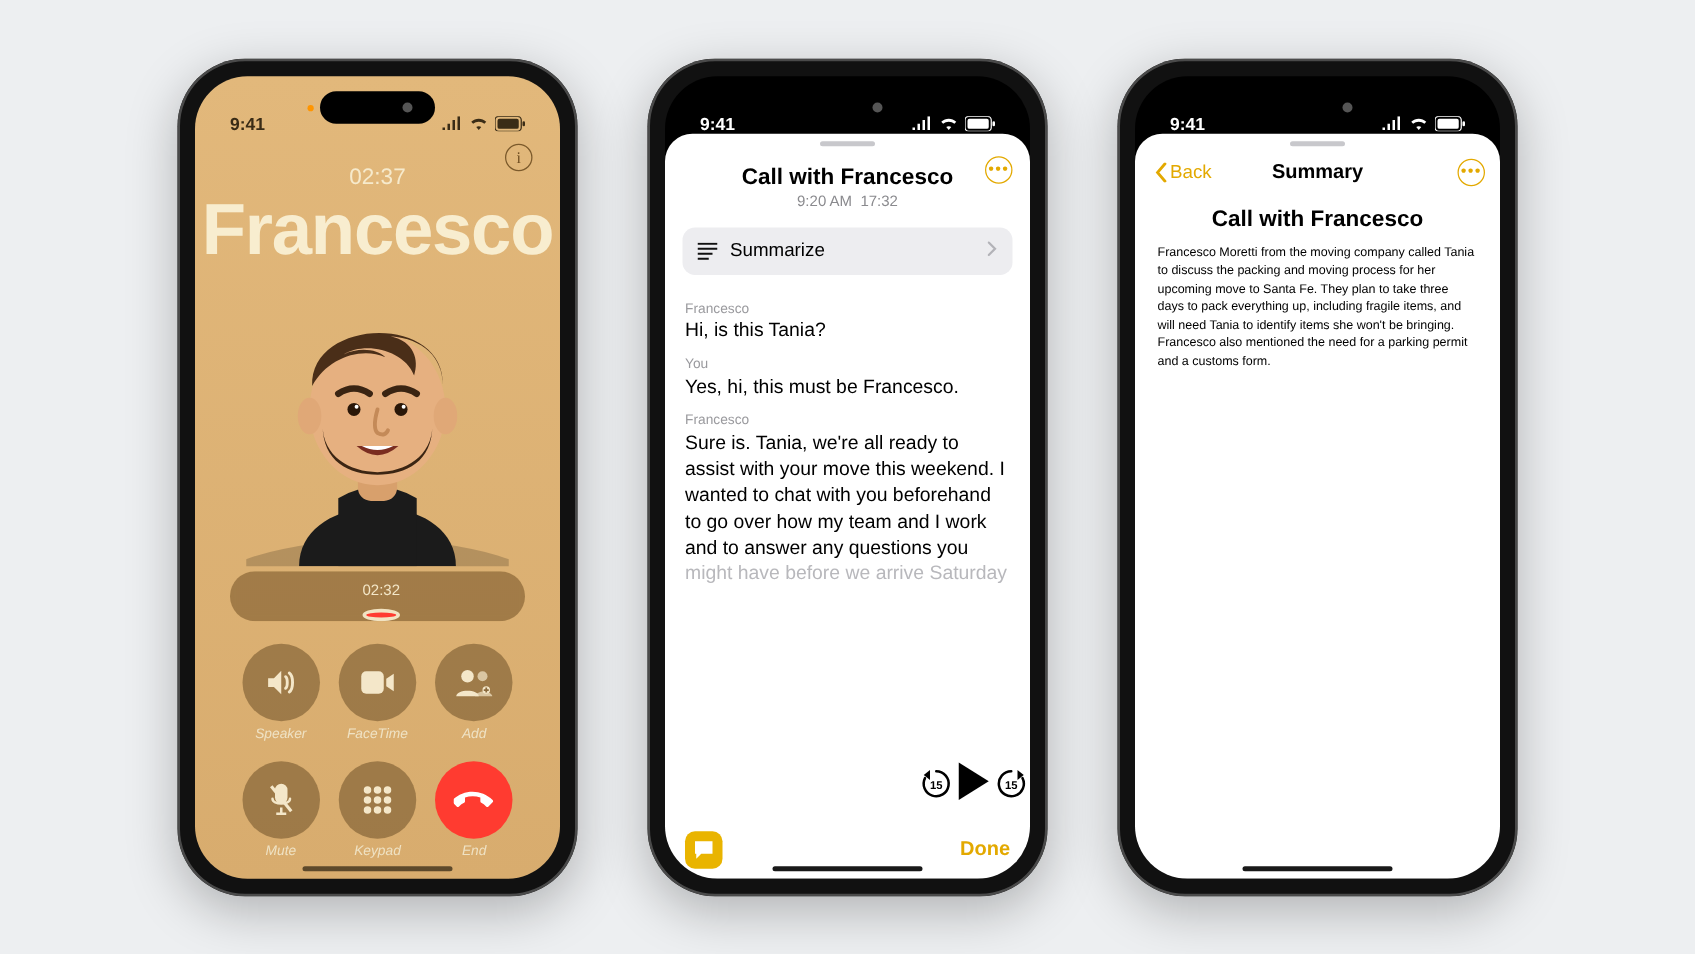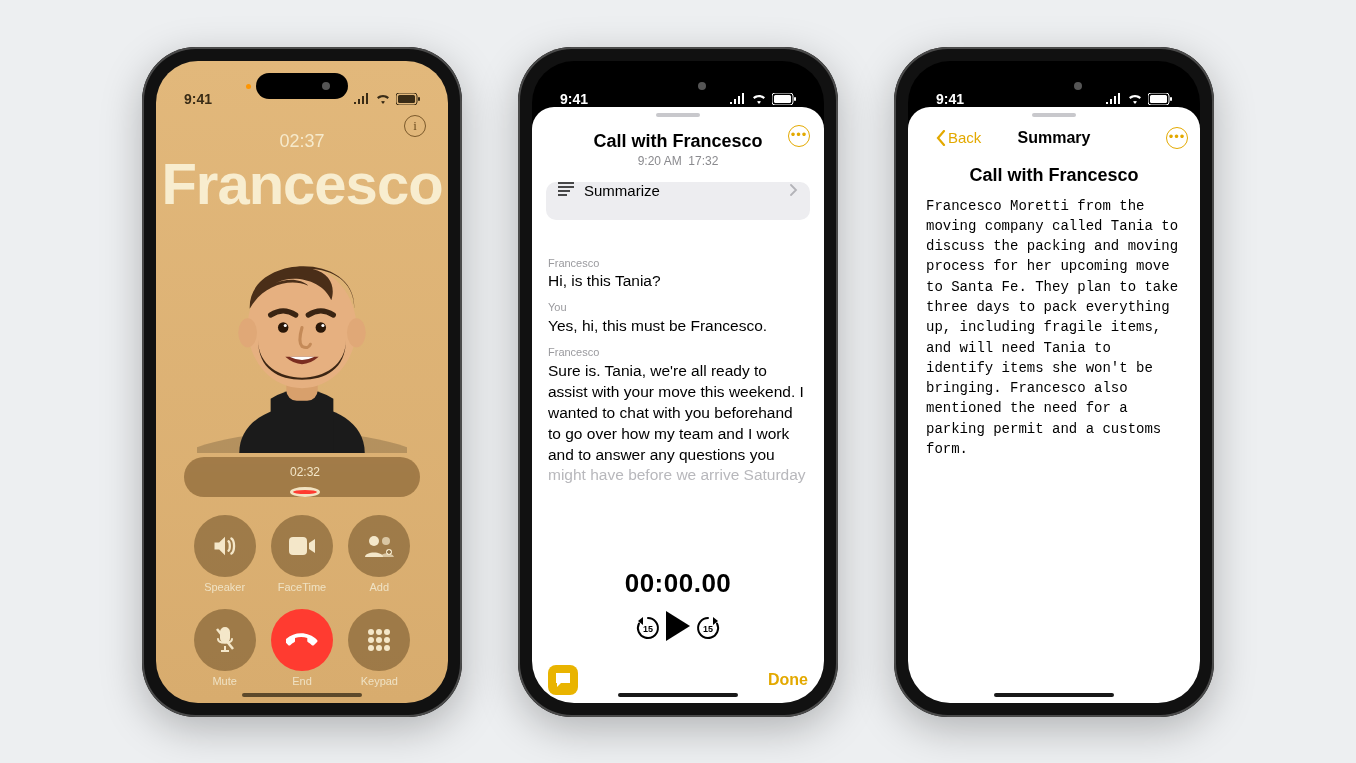--- a/index.html
+++ b/index.html
@@ -80,67 +80,67 @@
   .btn-grid{
     margin:18px 30px 0; display:grid; grid-template-columns:repeat(3,1fr);
     row-gap:16px; justify-items:center;
   }
   .round-btn{
     width:62px; height:62px; border-radius:50%;
     background:rgba(110,80,40,.55);
     display:flex; align-items:center; justify-content:center;
   }
   .round-btn.end{ background:#ff3b30; }
-  .btn-cell{ display:flex; flex-direction:column; align-items:center; gap:4px;}
+  .btn-cell{ display:flex; flex-direction:column; align-items:center; gap:4px;font-style:italic;}
   .btn-label{ font-size:11px; color:#efe2c4; }
 
   
   .screen.dark { background:#000; }
   .dark .statusbar { color:#fff; }
   .sheet{
     position:absolute; left:0; right:0; bottom:0; top:46px;
     background:#fff; border-radius:22px 22px 0 0;
     display:flex; flex-direction:column;
     overflow:hidden;
   }
   .grabber{ width:44px; height:4px; background:#c8c8cc; border-radius:3px; margin:6px auto 0;}
   
   .t-header{ text-align:center; margin-top:14px;}
   .t-title{ font-size:18px; font-weight:700;}
   .t-sub{ font-size:12px; color:#8a8a8e; margin-top:2px;}
   .t-more{ position:absolute; right:14px; top:18px; width:22px; height:22px; border:1.5px solid #e3a900; border-radius:50%; color:#e3a900; display:flex; align-items:center; justify-content:center;}
   .t-more span{font-size:13px; letter-spacing:1px; line-height:0; position:relative; top:-1px;}
   .summarize-row{
-    margin:14px 14px 16px; height:38px; background:#ededf0; border-radius:10px;
-    display:flex; padding:0 12px; gap:10px; font-size:15px;
+    margin:14px 14px 0; height:38px; background:#ededf0; border-radius:10px;
+    display:flex; align-items:center; padding:0 12px; gap:10px; font-size:15px;
   }
   .summarize-row .chev{ margin-left:auto; color:#b3b3b8;}
   .transcript{ padding:12px 16px 0; font-size:15.5px; line-height:1.35; flex:1; overflow:hidden;}
   .speaker{ font-size:11px; color:#9a9a9e; margin-top:8px;}
   .utterance{ margin-top:1px; }
   .fade{ color:#b8b8bc; }
   .playbar{ padding:6px 0 10px; text-align:center;}
   .play-time{ font-size:26px; font-weight:700; letter-spacing:0.5px;}
-  .play-controls{ display:flex; justify-content:center; align-items:center; margin-top:10px;}
+  .play-controls{ display:flex; justify-content:flex-end; align-items:center; margin-top:10px;}
   .skip{ width:30px; height:30px; display:flex; align-items:center; justify-content:center;}
   .bottombar{
     height:46px; display:flex; align-items:center; justify-content:space-between;
     padding:0 16px;
   }
   .quote-btn{ width:30px; height:30px; background:#e9b400; border-radius:8px; display:flex; align-items:center; justify-content:center;}
   .done{ color:#e3a900; font-weight:600; font-size:16px;}
 
   
   .s-nav{ height:34px; display:flex; align-items:center; justify-content:center; position:relative; margin-top:4px;}
-  .back{ position:absolute; left:28px; display:flex; align-items:center; gap:2px; color:#e3a900; font-size:15px;}
+  .back{ position:absolute; left:16px; display:flex; align-items:center; gap:2px; color:#e3a900; font-size:15px;}
   .s-nav-title{ font-size:16px; font-weight:600;}
   .s-more{ position:absolute; right:12px; width:22px; height:22px; border:1.5px solid #e3a900; border-radius:50%; display:flex; align-items:center; justify-content:center;}
   .s-more span{font-size:13px; letter-spacing:1px; line-height:0; position:relative; top:-1px; color:#e3a900;}
   .s-title{ text-align:center; font-size:18px; font-weight:700; margin-top:10px;}
-  .s-body{ padding:10px 18px; font-size:14px; line-height:1.45;font-family:Liberation Mono, monospace;}
+  .s-body{ padding:10px 18px; font-size:10px; line-height:1.45;}
   .home-ind{ position:absolute; bottom:6px; left:50%; transform:translateX(-50%); width:120px; height:4px; background:#000; border-radius:3px; opacity:.9;}
   .screen.call .home-ind{ background:#2a1f0e; opacity:.7;}
 
 </style>
 </head>
 <body>
 
 <div class="phone">
   <div class="screen call">
     <div class="dynamic-island">
@@ -280,43 +280,43 @@
               <rect x="8" y="2" width="8" height="14" rx="4" fill="#f4e7c9"></rect>
               <path d="M5 13c0 5 14 5 14 0" stroke-linecap="round"></path>
               <line x1="12" y1="20" x2="12" y2="25"></line>
               <line x1="8" y1="25" x2="16" y2="25"></line>
               <line x1="4" y1="3" x2="20" y2="23" stroke-width="2.5"></line>
             </svg>
         </div>
         <span class="btn-label">Mute</span>
       </div>
       <div class="btn-cell">
-        <div class="round-btn end">
-          <svg width="32" height="32" viewBox="0 0 24 24" fill="#fff">
-              <path d="M21 15.5c-1.3 0-2.5-.2-3.7-.6-.4-.1-.8 0-1.1.3l-1.6 1.6c-2.8-1.4-5.1-3.7-6.5-6.5l1.6-1.6c.3-.3.4-.7.3-1.1C9.7 6.5 9.5 5.3 9.5 4c0-.6-.4-1-1-1H5c-.6 0-1 .4-1 1 0 9.4 7.6 17 17 17 .6 0 1-.4 1-1v-3.5c0-.6-.4-1-1-1z" transform="rotate(135 12 12)"></path>
-            </svg>
-        </div>
-        <span class="btn-label">End</span>
-      </div>
-      <div class="btn-cell">
         <div class="round-btn">
           <svg width="26" height="26" viewBox="0 0 26 26" fill="#f4e7c9">
             <circle cx="5" cy="5" r="3"></circle>
               <circle cx="13" cy="5" r="3"></circle>
               <circle cx="21" cy="5" r="3"></circle>
             <circle cx="5" cy="13" r="3"></circle>
               <circle cx="13" cy="13" r="3"></circle>
               <circle cx="21" cy="13" r="3"></circle>
             <circle cx="5" cy="21" r="3"></circle>
               <circle cx="13" cy="21" r="3"></circle>
               <circle cx="21" cy="21" r="3"></circle>
           </svg>
         </div>
         <span class="btn-label">Keypad</span>
       </div>
+      <div class="btn-cell">
+        <div class="round-btn end">
+          <svg width="32" height="32" viewBox="0 0 24 24" fill="#fff">
+              <path d="M21 15.5c-1.3 0-2.5-.2-3.7-.6-.4-.1-.8 0-1.1.3l-1.6 1.6c-2.8-1.4-5.1-3.7-6.5-6.5l1.6-1.6c.3-.3.4-.7.3-1.1C9.7 6.5 9.5 5.3 9.5 4c0-.6-.4-1-1-1H5c-.6 0-1 .4-1 1 0 9.4 7.6 17 17 17 .6 0 1-.4 1-1v-3.5c0-.6-.4-1-1-1z" transform="rotate(135 12 12)"></path>
+            </svg>
+        </div>
+        <span class="btn-label">End</span>
+      </div>
     </div>
     <div class="home-ind"></div>
   </div>
 </div>
 
 <div class="phone">
   <div class="screen dark">
     <div class="dynamic-island"></div>
     <div class="statusbar">
       <span>9:41</span>
@@ -370,21 +370,20 @@
         <div class="utterance">Hi, is this Tania?</div>
         <div class="speaker">You</div>
         <div class="utterance">Yes, hi, this must be Francesco.</div>
         <div class="speaker">Francesco</div>
         <div class="utterance">
           Sure is. Tania, we're all ready to assist with your move this weekend. I wanted to chat with you beforehand to go over how my team and I work and to answer any questions you <span class="fade">might have before we arrive Saturday</span>
         </div>
       </div>
 
       <div class="playbar">
-        <div class="play-time">00:00.00</div>
         <div class="play-controls">
           <div class="skip">
             <svg width="28" height="28" viewBox="0 0 28 28">
                 <path d="M14 4a10 10 0 1 1-9 5.5" fill="none" stroke="#000" stroke-width="2" stroke-linecap="round"></path>
                 <path d="M9 3l-5 4 5 4z" fill="#000"></path>
                 <text x="14" y="18" text-anchor="middle" font-size="9" font-weight="700" fill="#000">15</text>
               </svg>
           </div>
           <div>
             <svg width="30" height="34" viewBox="0 0 30 34">

